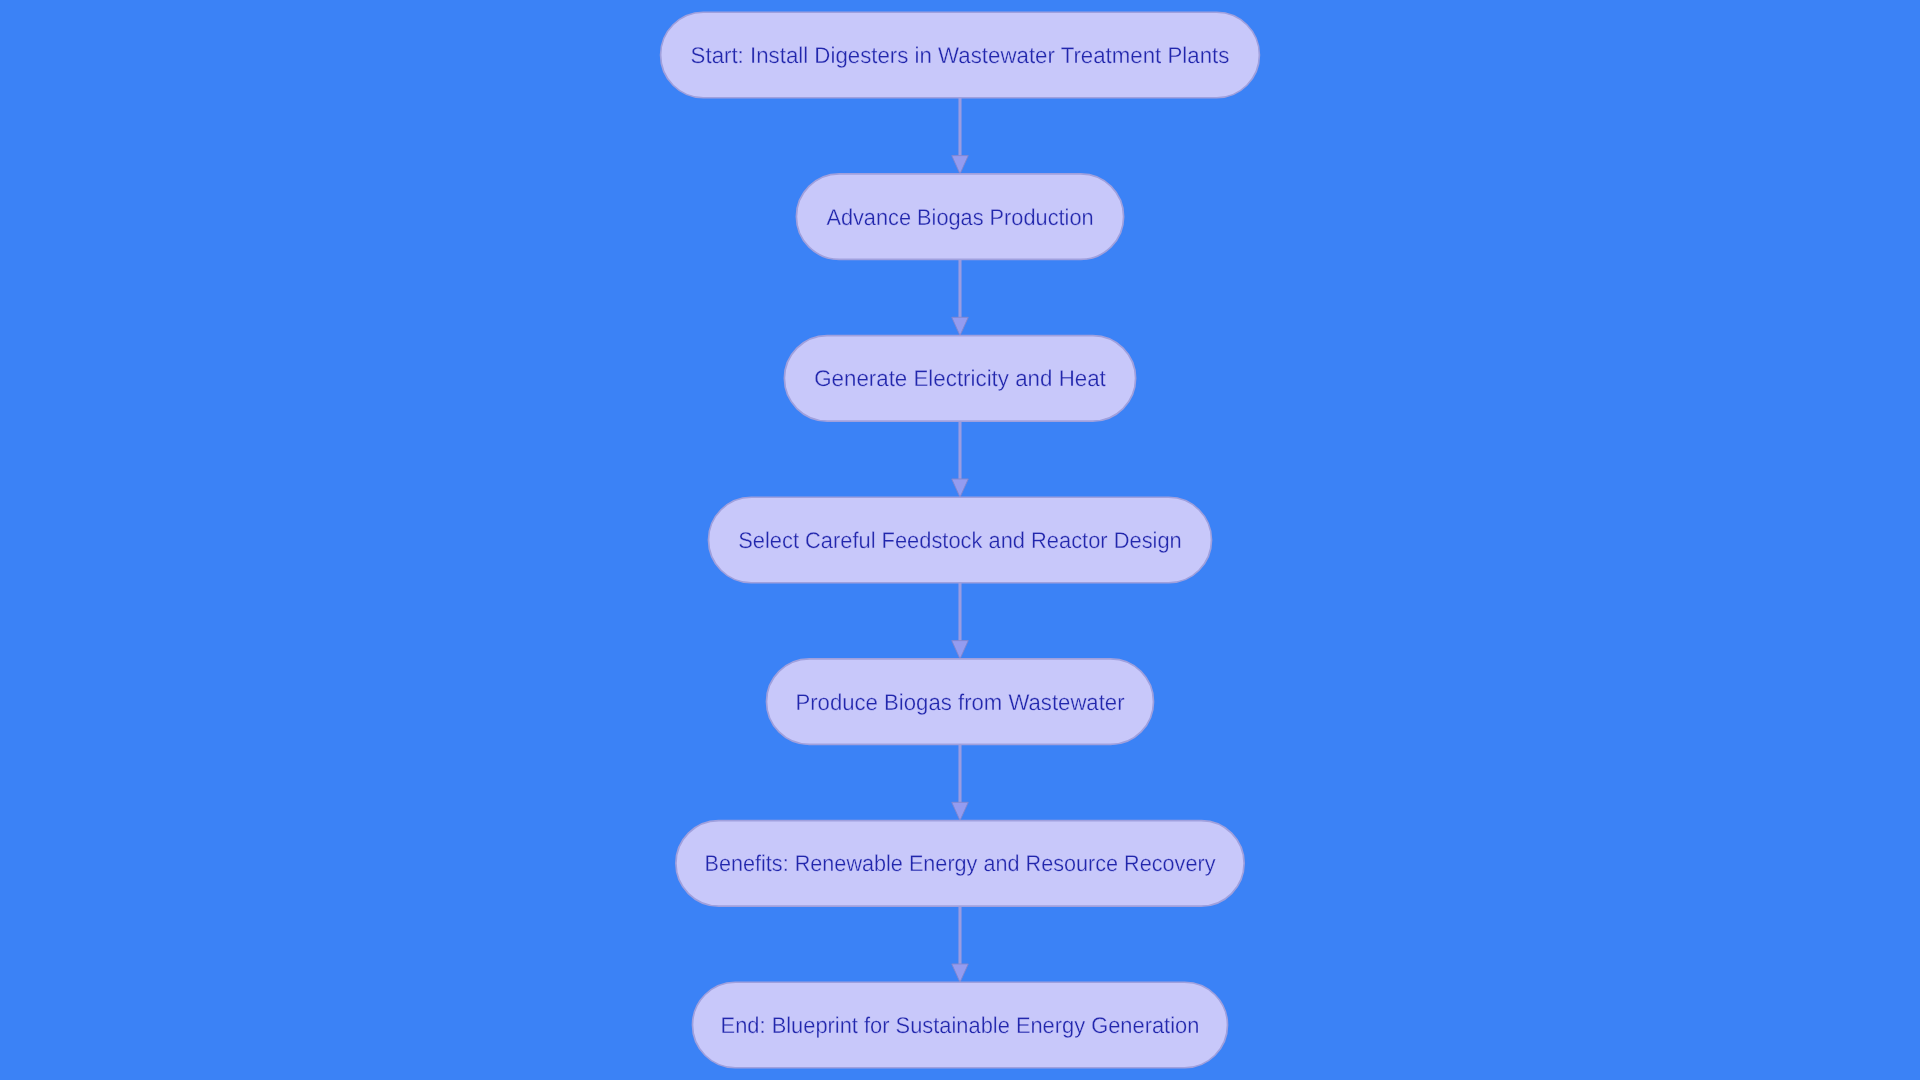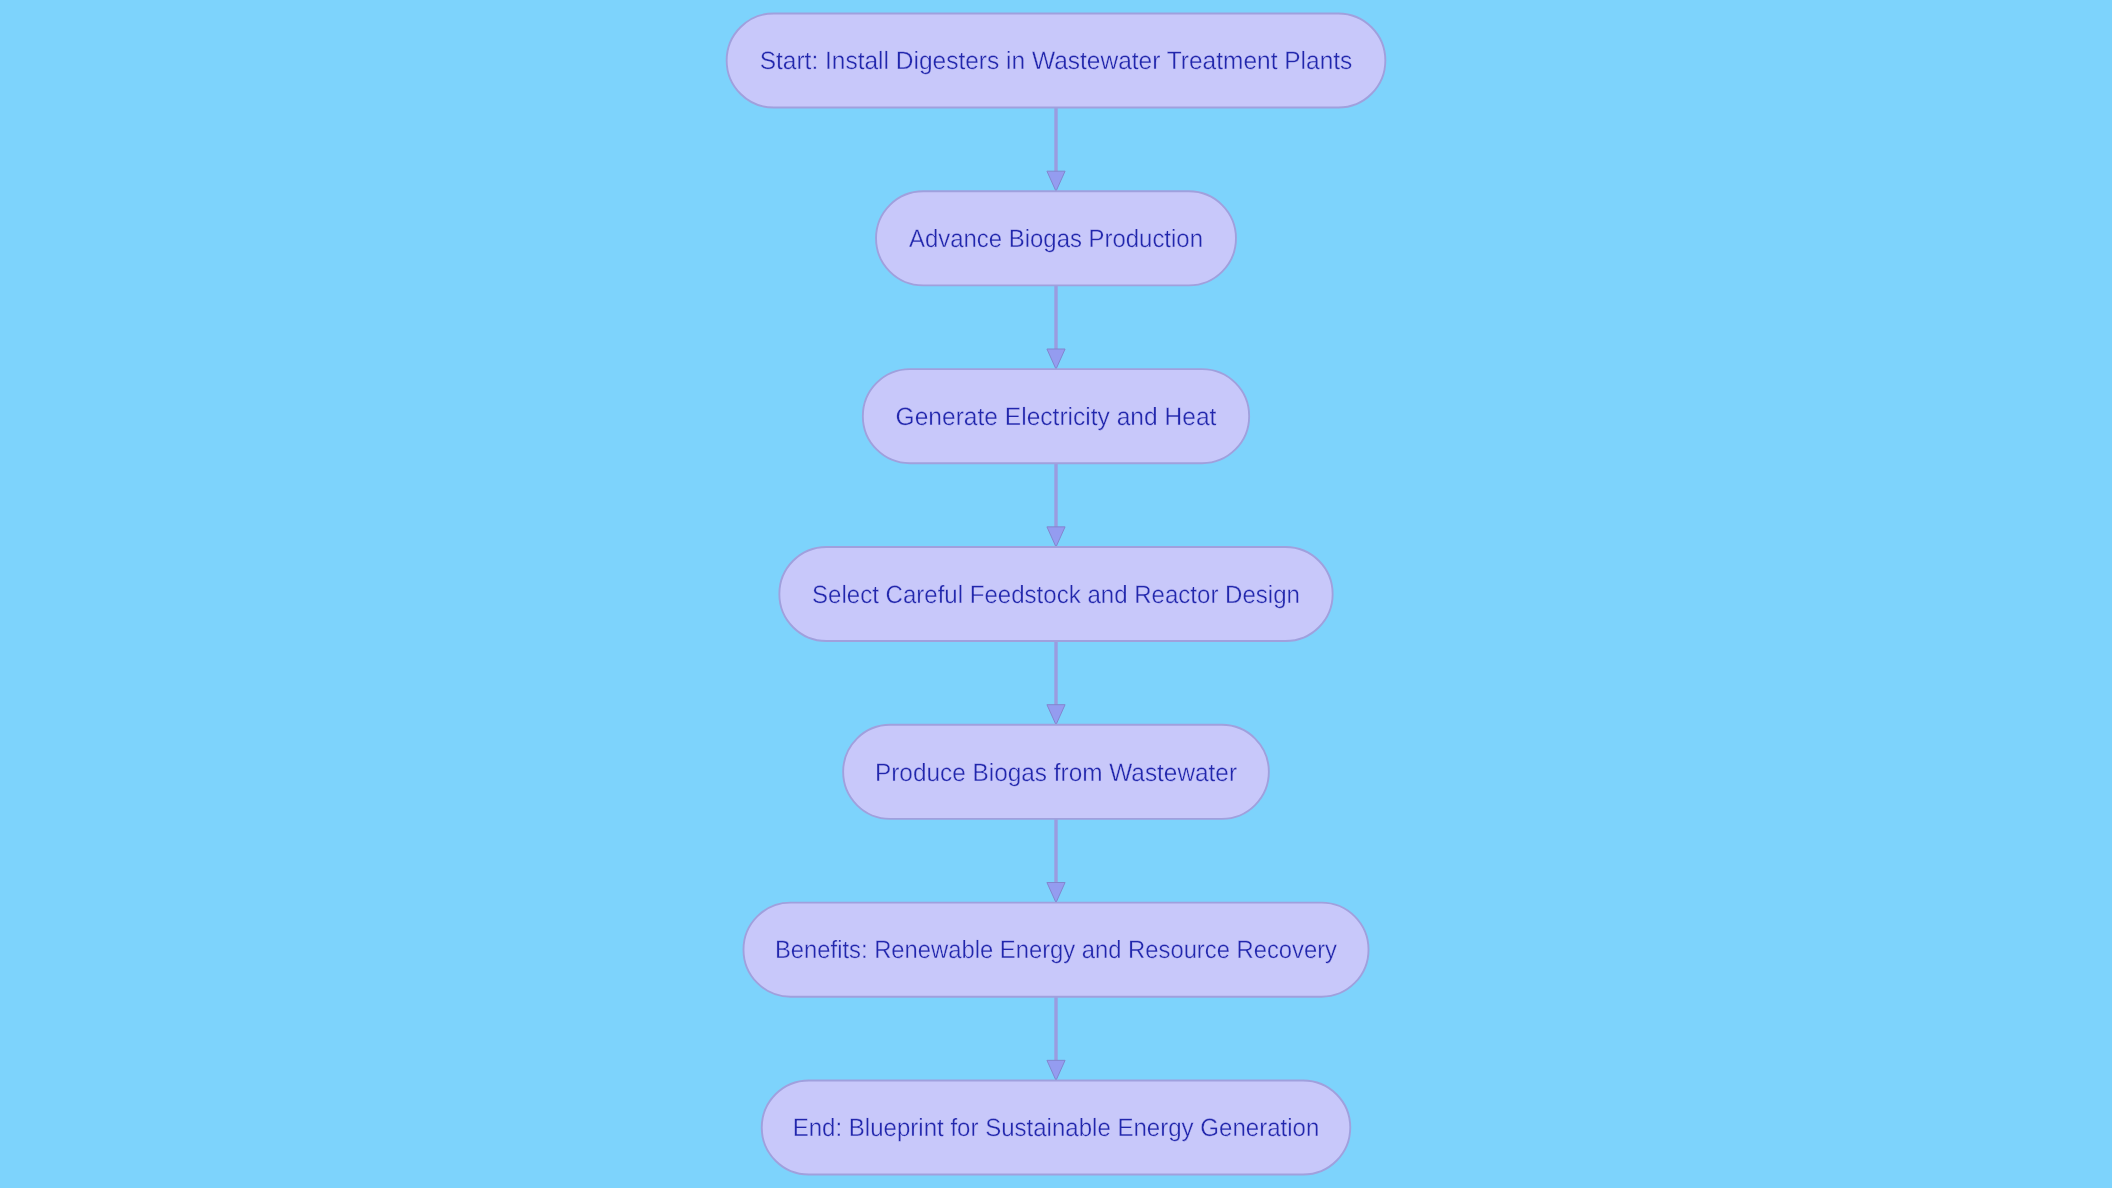--- a/index.html
+++ b/index.html
@@ -5,21 +5,21 @@
 <style>
   html, body {
     margin: 0; padding: 0;
     width: 1920px; height: 1080px;
     background: #ffffff;
     overflow: hidden;
   }
   #stage {
     position: relative;
     width: 1920px; height: 1080px;
-    background: #7dd3fc;
+    background: #3b82f6;
   }
   svg.flow {
     position: absolute; left: 0; top: 0;
     width: 1920px; height: 1080px;
     display: block;
   }
   .node-shape {
     fill: #c8c8fa;
     stroke: #a0a0dd;
     stroke-width: 1.7;

